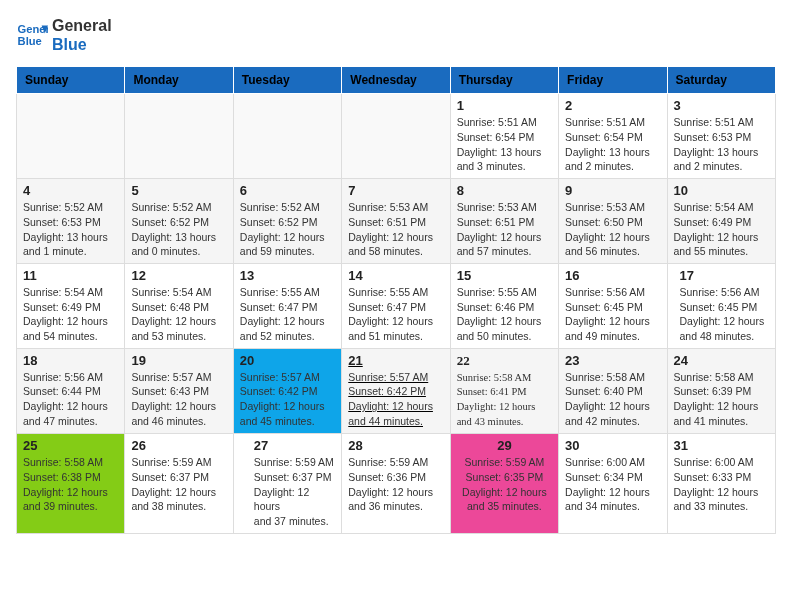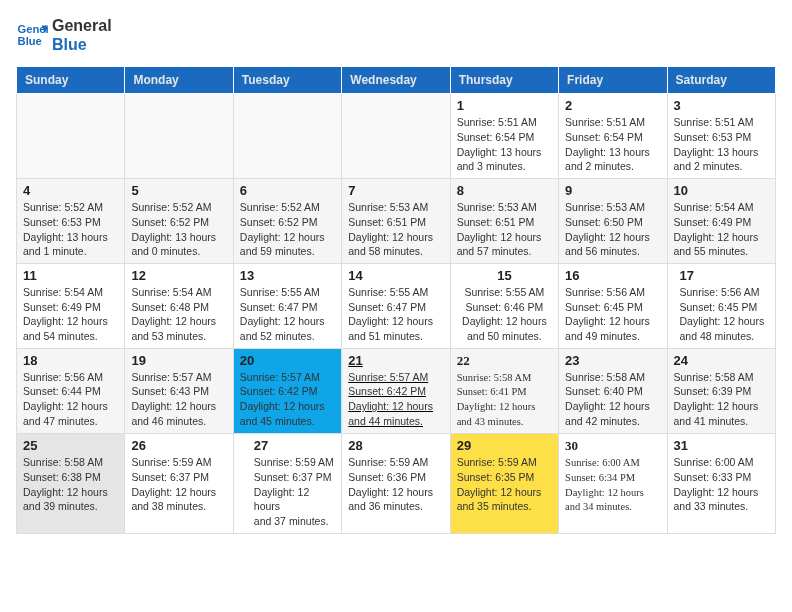--- a/index.html
+++ b/index.html
@@ -39,21 +39,21 @@
       color: #555;
       margin-top: 2px;
     }
     .calendar {
       width: 100%;
       border-collapse: collapse;
       font-size: 11px;
     }
     .calendar th {
       background-color: #1a6bbf;
-      color: #e5e5e5;
+      color: #000000;
       text-align: left;
       padding: 6px 8px;
       font-size: 12px;
       font-weight: bold;
       border: 1px solid #fff;
     }
     .calendar td {
       border: 1px solid #ddd;
       vertical-align: top;
       padding: 4px 6px;
@@ -175,21 +175,21 @@
           <div class="day-info">Sunrise: 5:54 AM<br>Sunset: 6:48 PM<br>Daylight: 12 hours<br>and 53 minutes.</div>
         </td>
         <td style="background-color: rgb(255, 255, 255); margin-left: 6px;">
           <span class="day-number">13</span>
           <div class="day-info">Sunrise: 5:55 AM<br>Sunset: 6:47 PM<br>Daylight: 12 hours<br>and 52 minutes.</div>
         </td>
         <td style="background-color: rgb(255, 255, 255);">
           <span class="day-number">14</span>
           <div class="day-info">Sunrise: 5:55 AM<br>Sunset: 6:47 PM<br>Daylight: 12 hours<br>and 51 minutes.</div>
         </td>
-        <td style="background-color: rgb(255, 255, 255); text-align: center;">
+        <td style="background-color: rgb(255, 255, 255);">
           <span class="day-number">15</span>
           <div class="day-info">Sunrise: 5:55 AM<br>Sunset: 6:46 PM<br>Daylight: 12 hours<br>and 50 minutes.</div>
         </td>
         <td style="background-color: rgb(255, 255, 255);">
           <span class="day-number">16</span>
           <div class="day-info">Sunrise: 5:56 AM<br>Sunset: 6:45 PM<br>Daylight: 12 hours<br>and 49 minutes.</div>
         </td>
         <td style="background-color: rgb(255, 255, 255); padding-left: 12px;">
           <span class="day-number">17</span>
           <div class="day-info">Sunrise: 5:56 AM<br>Sunset: 6:45 PM<br>Daylight: 12 hours<br>and 48 minutes.</div>
@@ -219,41 +219,41 @@
         <td style="background-color: rgb(245, 245, 245);">
           <span class="day-number">23</span>
           <div class="day-info">Sunrise: 5:58 AM<br>Sunset: 6:40 PM<br>Daylight: 12 hours<br>and 42 minutes.</div>
         </td>
         <td style="background-color: rgb(245, 245, 245);">
           <span class="day-number">24</span>
           <div class="day-info">Sunrise: 5:58 AM<br>Sunset: 6:39 PM<br>Daylight: 12 hours<br>and 41 minutes.</div>
         </td>
       </tr>
       <tr>
-        <td style="background-color: #e5e5e5;">
+        <td style="background-color: #84cc16;">
           <span class="day-number">25</span>
           <div class="day-info">Sunrise: 5:58 AM<br>Sunset: 6:38 PM<br>Daylight: 12 hours<br>and 39 minutes.</div>
         </td>
         <td style="background-color: rgb(255, 255, 255);">
           <span class="day-number">26</span>
           <div class="day-info">Sunrise: 5:59 AM<br>Sunset: 6:37 PM<br>Daylight: 12 hours<br>and 38 minutes.</div>
         </td>
         <td style="background-color: rgb(255, 255, 255); padding-left: 20px;">
           <span class="day-number">27</span>
           <div class="day-info">Sunrise: 5:59 AM<br>Sunset: 6:37 PM<br>Daylight: 12 hours<br>and 37 minutes.</div>
         </td>
         <td style="background-color: rgb(255, 255, 255);">
           <span class="day-number">28</span>
           <div class="day-info">Sunrise: 5:59 AM<br>Sunset: 6:36 PM<br>Daylight: 12 hours<br>and 36 minutes.</div>
         </td>
-        <td style="background-color: #fde047;">
+        <td style="background-color: #ec4899; text-align: center;">
           <span class="day-number">29</span>
           <div class="day-info">Sunrise: 5:59 AM<br>Sunset: 6:35 PM<br>Daylight: 12 hours<br>and 35 minutes.</div>
         </td>
-        <td style="background-color: rgb(255, 255, 255); font-family: Liberation Serif, serif;">
+        <td style="background-color: rgb(255, 255, 255);">
           <span class="day-number">30</span>
           <div class="day-info">Sunrise: 6:00 AM<br>Sunset: 6:34 PM<br>Daylight: 12 hours<br>and 34 minutes.</div>
         </td>
         <td style="background-color: rgb(255, 255, 255);">
           <span class="day-number">31</span>
           <div class="day-info">Sunrise: 6:00 AM<br>Sunset: 6:33 PM<br>Daylight: 12 hours<br>and 33 minutes.</div>
         </td>
       </tr>
     </tbody>
 </table>

